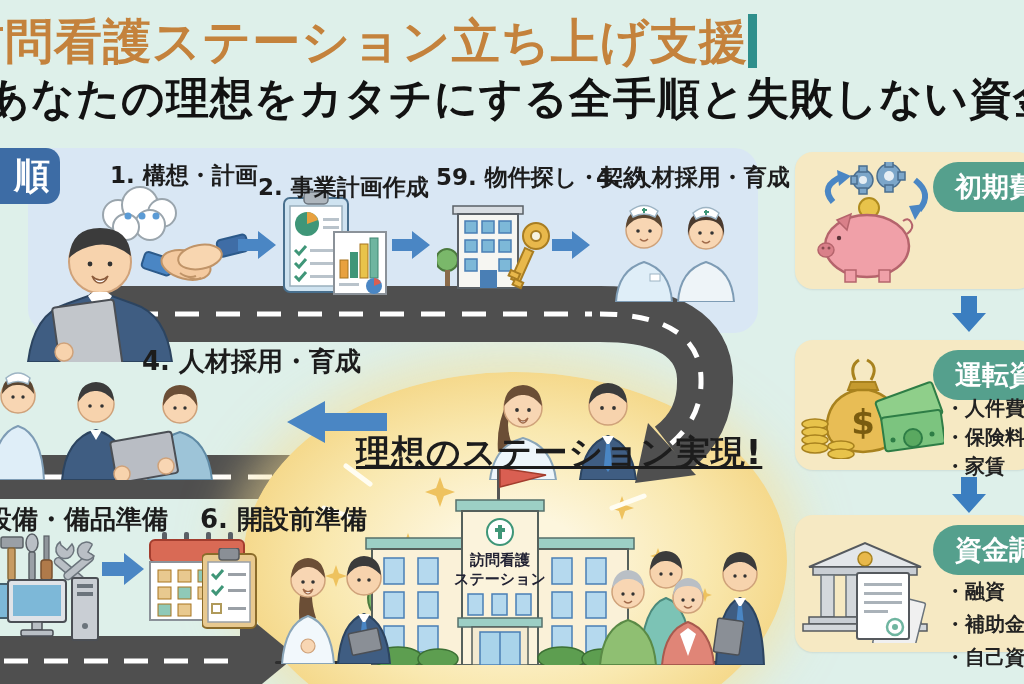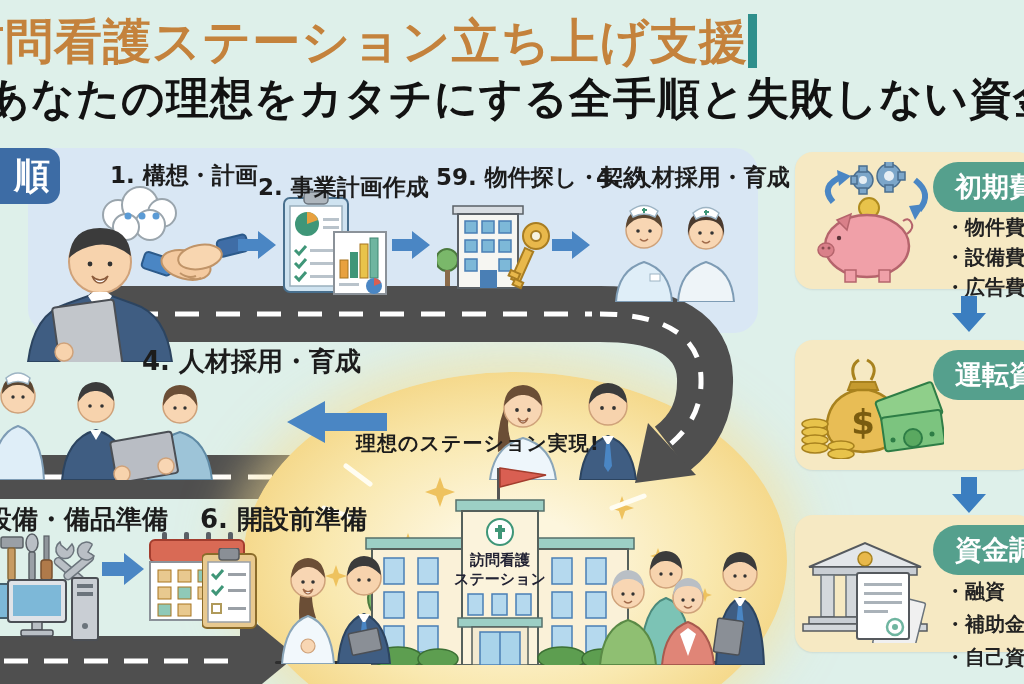--- a/index.html
+++ b/index.html
@@ -4,21 +4,21 @@
 <style>
   html,body{margin:0;padding:0;}
   body{font-family:"DejaVu Sans","Liberation Sans",sans-serif;}
   #canvas{position:relative;width:1024px;height:684px;background:#def0ea;overflow:hidden;}
   .abs{position:absolute;}
   .jp{font-weight:bold;color:#1c1c1c;white-space:nowrap;}
   .title1{font-size:48px;letter-spacing:1px;color:#c4823c;font-weight:bold;white-space:nowrap;}
   .title2{font-size:43px;letter-spacing:1px;color:#121212;font-weight:900;white-space:nowrap;}
   .step-label{font-size:23px;}
   .row-label{font-size:26px;}
-  .goal-label{font-size:20px;letter-spacing:1px;}
+  .goal-label{font-size:34px;letter-spacing:1px;text-decoration:underline;}
   .panel-blue{background:#d9e7f4;border-radius:24px;}
   .panel-cream{background:#f6e9c3;border-radius:18px;box-shadow:0 1px 2px rgba(0,0,0,.08);}
   .badge-blue{background:#3d6ca5;color:#fff;border-radius:14px;font-size:36px;font-weight:bold;
               display:flex;align-items:center;justify-content:flex-end;padding-right:10px;}
   .badge-teal{background:#55a08d;color:#fff;font-size:27px;font-weight:bold;
               border-radius:26px 0 0 26px;padding:7px 30px 7px 22px;white-space:nowrap;}
   .bullets{list-style:none;margin:0;padding:0;font-size:20px;font-weight:bold;color:#222;white-space:nowrap;}
   .glow{border-radius:50%;
         background:radial-gradient(closest-side,#fdf6dd 25%,#f9e8af 70%,#f5d98c 100%);
         box-shadow:0 0 46px 18px rgba(246,222,150,.55);}
@@ -422,25 +422,20 @@
     <path d="M75,58 Q75,39 90,38 Q105,39 105,58 Q104,46 90,46 Q76,46 75,58 Z" fill="#b9bfc5"></path>
     <circle cx="85" cy="60" r="1.7" fill="#333"></circle>
       <circle cx="95" cy="60" r="1.7" fill="#333"></circle>
     <path d="M86,66 q4,4 8,0" stroke="#a06a4a" stroke-width="1.4" fill="none"></path>
   </svg>
 
   <div class="abs" style="left:795px;top:0;width:240px;height:684px;z-index:6;">
 
     <div class="abs panel-cream" style="left:0;top:152px;width:240px;height:137px;">
       <div class="abs badge-teal" style="left:138px;top:10px;">初期費用</div>
-      <ul class="bullets abs" style="left:150px;top:60px;line-height:30px;">
-        <li>・物件費</li>
-        <li>・設備費</li>
-        <li>・広告費</li>
-      </ul>
       <svg class="abs" style="left:8px;top:10px;" width="135" height="122">
         <g fill="#7ca6c9" stroke="#4a6e8e" stroke-width="1.5">
           <circle cx="60" cy="18" r="10"></circle>
             <circle cx="86" cy="14" r="12"></circle>
           <rect x="56" y="4" width="8" height="6"></rect>
             <rect x="56" y="26" width="8" height="6"></rect>
             <rect x="48" y="14" width="6" height="8"></rect>
           <rect x="82" y="-2" width="8" height="7"></rect>
             <rect x="82" y="23" width="8" height="7"></rect>
             <rect x="95" y="10" width="7" height="8"></rect>
@@ -463,20 +458,25 @@
         <path d="M104,72 q8,-6 4,-12 q-3,-5 -8,-1" stroke="#b5646c" stroke-width="2" fill="none"></path>
       </svg>
     </div>
 
     <svg class="abs" style="left:157px;top:296px;" width="34" height="36">
       <polygon points="9,0 25,0 25,17 34,17 17,36 0,17 9,17" fill="#3b7ec0"></polygon>
     </svg>
 
     <div class="abs panel-cream" style="left:0;top:340px;width:240px;height:130px;">
       <div class="abs badge-teal" style="left:138px;top:10px;">運転資金</div>
+      <ul class="bullets abs" style="left:150px;top:54px;line-height:29px;">
+        <li>・人件費</li>
+        <li>・保険料</li>
+        <li>・家賃</li>
+      </ul>
       <svg class="abs" style="left:4px;top:14px;" width="145" height="105">
         <path d="M56,26 Q50,12 60,6 M72,26 Q80,12 68,6" stroke="#a8821e" stroke-width="3" fill="none"></path>
         <path d="M52,28 h24 l3,8 h-30 Z" fill="#c59a2e" stroke="#a8821e" stroke-width="2"></path>
         <path d="M58,36 Q32,42 28,68 Q24,96 64,98 Q104,96 100,68 Q96,42 70,36 Z" fill="#e8bd55" stroke="#a8821e" stroke-width="2.5"></path>
         <text x="64" y="80" text-anchor="middle" font-size="34" font-weight="bold" fill="#7a5c10">$</text>
         <g fill="#e8c34b" stroke="#a8821e" stroke-width="1.5">
           <ellipse cx="16" cy="70" rx="13" ry="5"></ellipse>
             <ellipse cx="16" cy="78" rx="13" ry="5"></ellipse>
             <ellipse cx="16" cy="86" rx="13" ry="5"></ellipse>
             <ellipse cx="16" cy="94" rx="13" ry="5"></ellipse>

